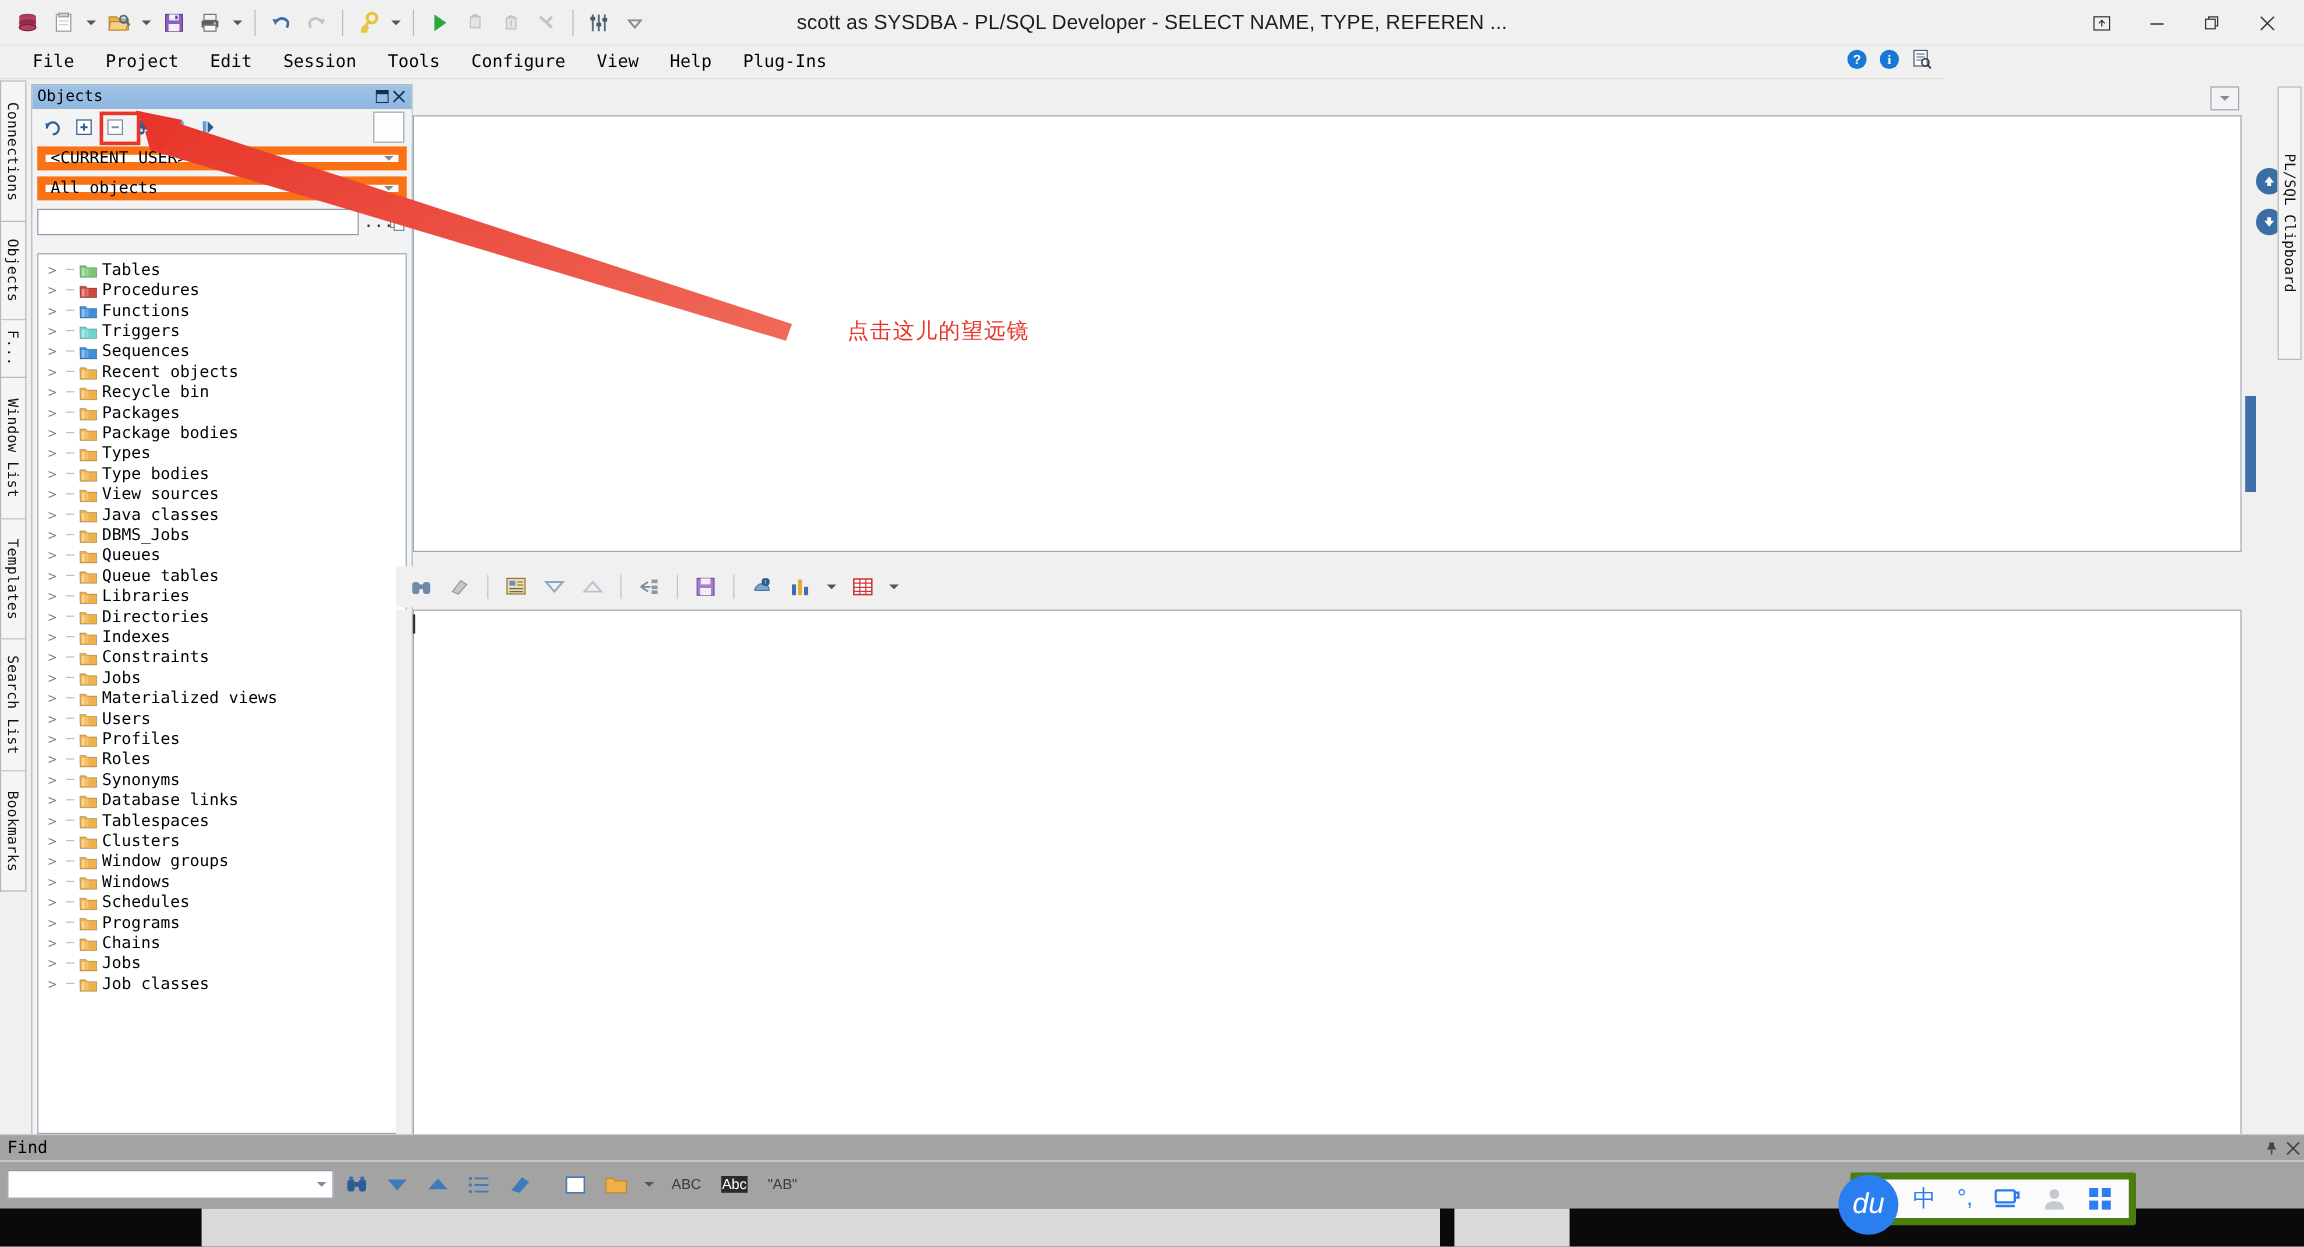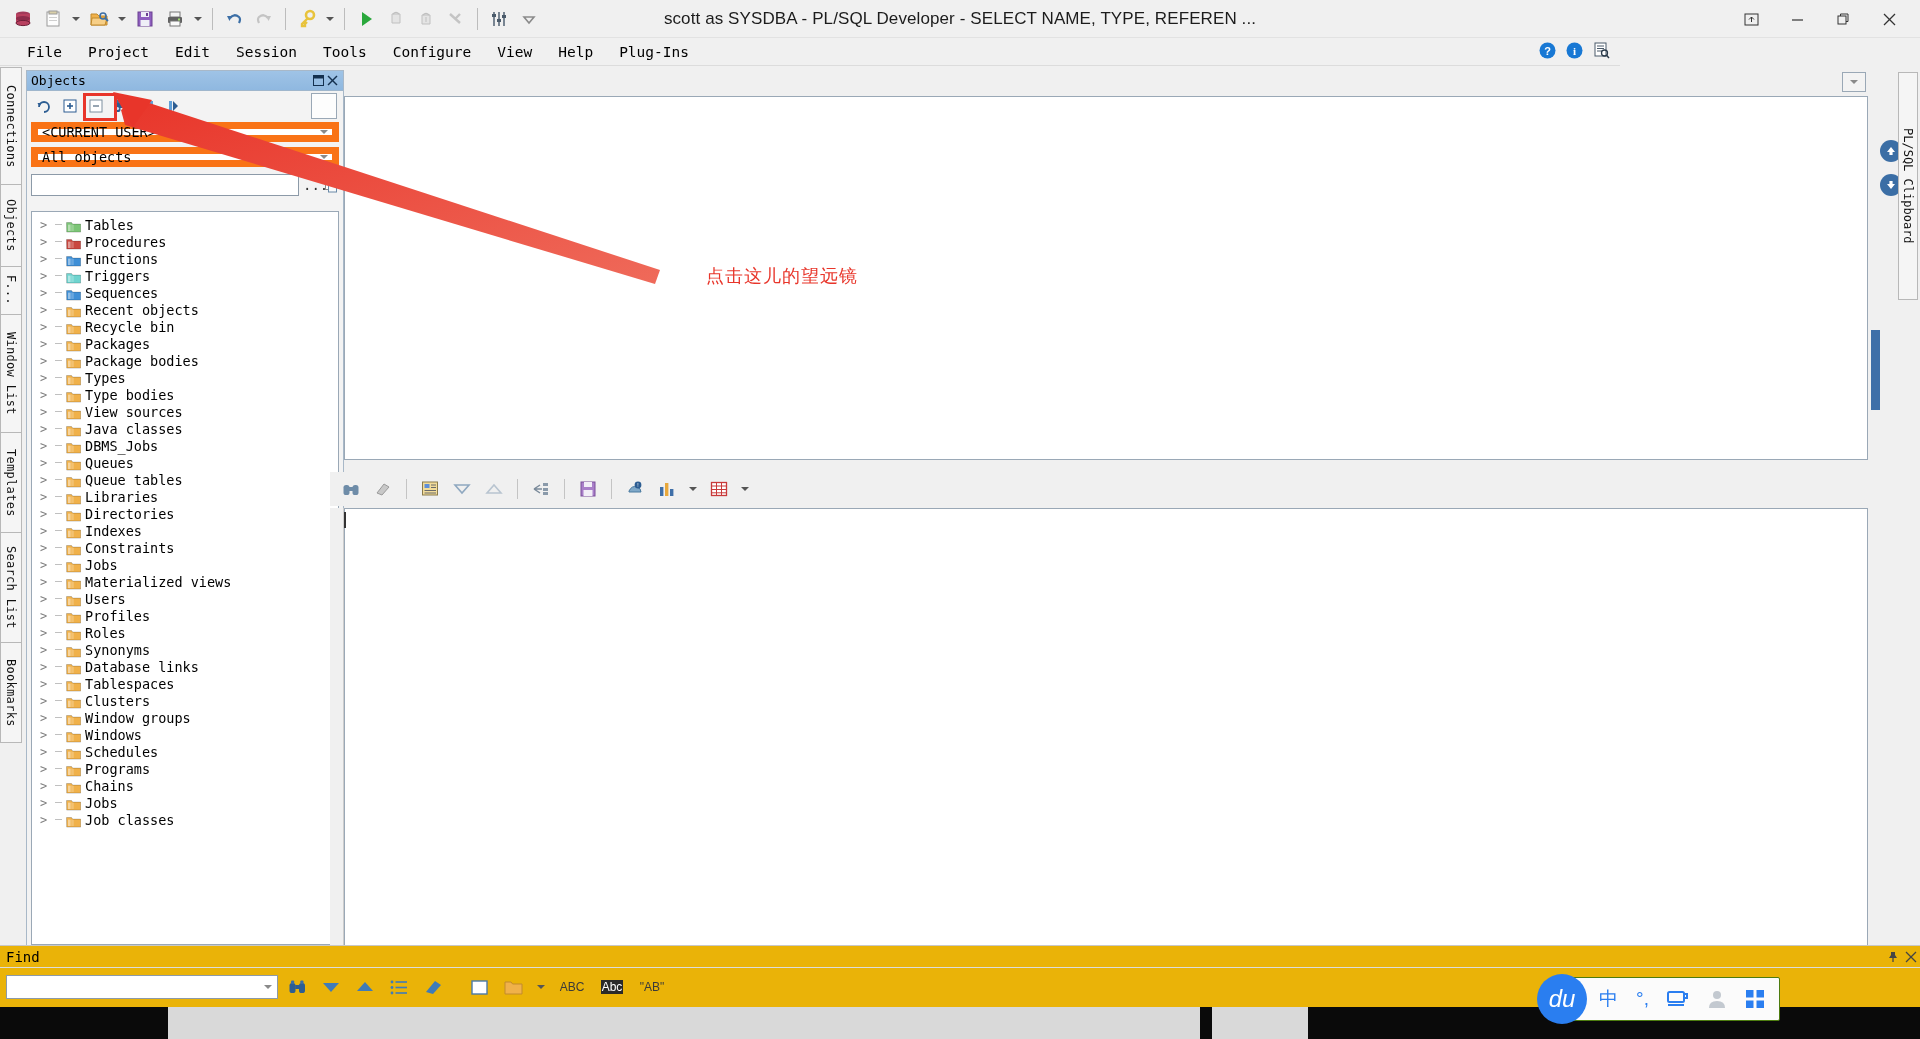--- a/index.html
+++ b/index.html
@@ -185,21 +185,21 @@
     display: flex; align-items: center; justify-content: center;
   }
   .rtab span {
     writing-mode: vertical-rl;
     font-family: "DejaVu Sans Mono", monospace; font-size: 12px; color: #111; white-space: nowrap;
   }
 
   
   .findpanel {
     position: absolute; left: 0; bottom: 32px; width: 1920px; height: 62px;
-    background: #eab308; border-top: 1px solid #c8c8c8;
+    background: #a3a3a3; border-top: 1px solid #c8c8c8;
   }
   .findtitle {
     height: 22px; display: flex; align-items: center; padding-left: 6px;
     border-bottom: 1px solid #dcdcdc;
   }
   .findtitle .t { font-family: "DejaVu Sans Mono", monospace; font-size: 14px; color: #000; flex: 1; }
   .findtitle .btn { width: 18px; height: 18px; display: flex; align-items: center; justify-content: center; color: #333; }
   .findrow { height: 38px; display: flex; align-items: center; padding-left: 6px; gap: 2px; }
   .findinput {
     width: 272px; height: 24px; background: #fff; border: 1px solid #8c9aa8;
@@ -210,21 +210,21 @@
   .fbtn { width: 30px; height: 28px; display: flex; align-items: center; justify-content: center; margin-left: 2px; }
 
   
   .taskbar {
     position: absolute; left: 0; bottom: 0; width: 1920px; height: 32px;
     background: #0a0a0a;
   }
   .tb-seg { position: absolute; top: 0; height: 32px; background: #d9d9d9; }
   .ime {
     position: absolute; right: 140px; bottom: 18px;
-    height: 44px; background: #fbfbfb; border: 1px solid #4d7c0f;
+    height: 44px; background: #fbfbfb; border: 6px solid #4d7c0f;
     display: flex; align-items: center; padding: 0 14px 0 46px; gap: 18px;
     border-radius: 2px;
   }
   .ime-logo {
     position: absolute; left: -16px; top: -4px;
     width: 50px; height: 50px; border-radius: 50%; background: #2a7ef0;
     display: flex; align-items: center; justify-content: center;
     color: #fff; font-size: 24px; font-style: italic;
     font-family: "Liberation Sans", sans-serif;
   }

